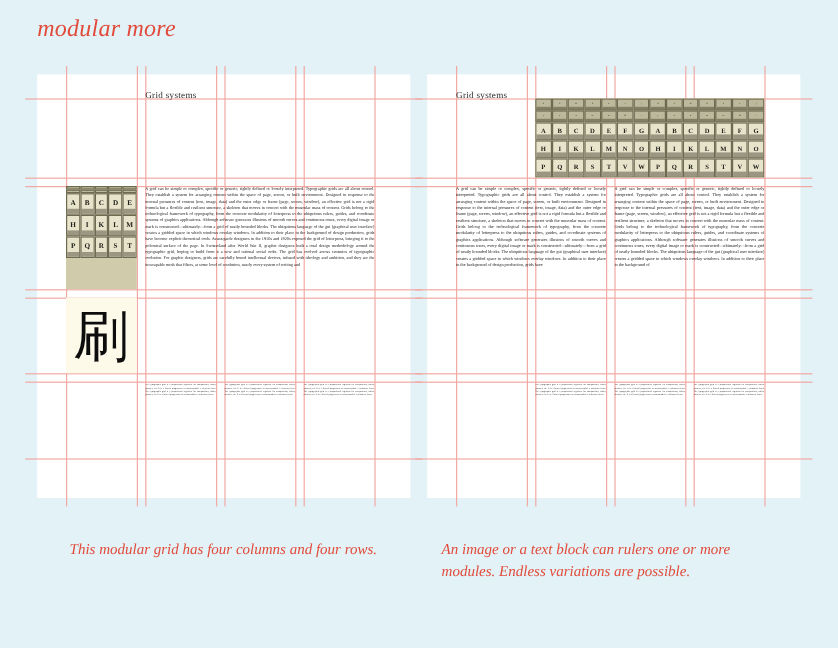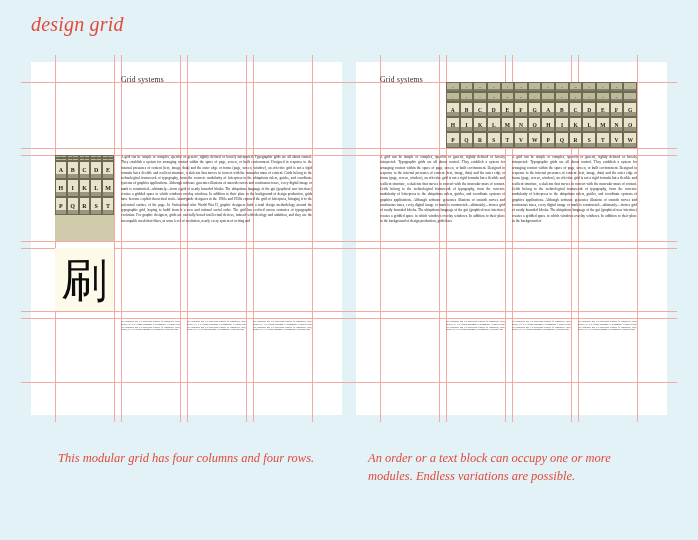--- a/index.html
+++ b/index.html
@@ -115,21 +115,21 @@
     font-size:12.5px;
     line-height:18px;
     color:#e24a3a;
   }
   #caption-left{ left:58px; top:449px; width:260px; }
   #caption-right{ left:368px; top:449px; width:280px; }
 </style>
 </head>
 <body>
 
-<div id="page-title">design grid</div>
+<div id="page-title">modular more</div>
 
 <div class="spread" id="spread-left">
 
   <div class="gridline v" style="left:24px"></div>
   <div class="gridline v" style="left:83px"></div>
   <div class="gridline v" style="left:90px"></div>
   <div class="gridline v" style="left:149px"></div>
   <div class="gridline v" style="left:156px"></div>
   <div class="gridline v" style="left:215px"></div>
   <div class="gridline v" style="left:222px"></div>
@@ -507,13 +507,13 @@
   </div>
   <div class="block" style="left:156px;top:258px;width:59px;height:62px">
     <p class="captiontext">The typographic grid is a proportional regulator for composition, tables, pictures, etc. It is a formal programme to accommodate x unknown items. The typographic grid is a proportional regulator for composition, tables, pictures, etc. It is a formal programme to accommodate x unknown items.</p>
   </div>
   <div class="block" style="left:222px;top:258px;width:59px;height:62px">
     <p class="captiontext">The typographic grid is a proportional regulator for composition, tables, pictures, etc. It is a formal programme to accommodate x unknown items. The typographic grid is a proportional regulator for composition, tables, pictures, etc. It is a formal programme to accommodate x unknown items.</p>
   </div>
 </div>
 
 <div class="figcaption" id="caption-left">This modular grid has four columns and four rows.</div>
-<div class="figcaption" id="caption-right">An order or a text block can occupy one or more modules. Endless variations are possible.</div>
+<div class="figcaption" id="caption-right">An image or a text block can rulers one or more modules. Endless variations are possible.</div>
 
 </body></html>

